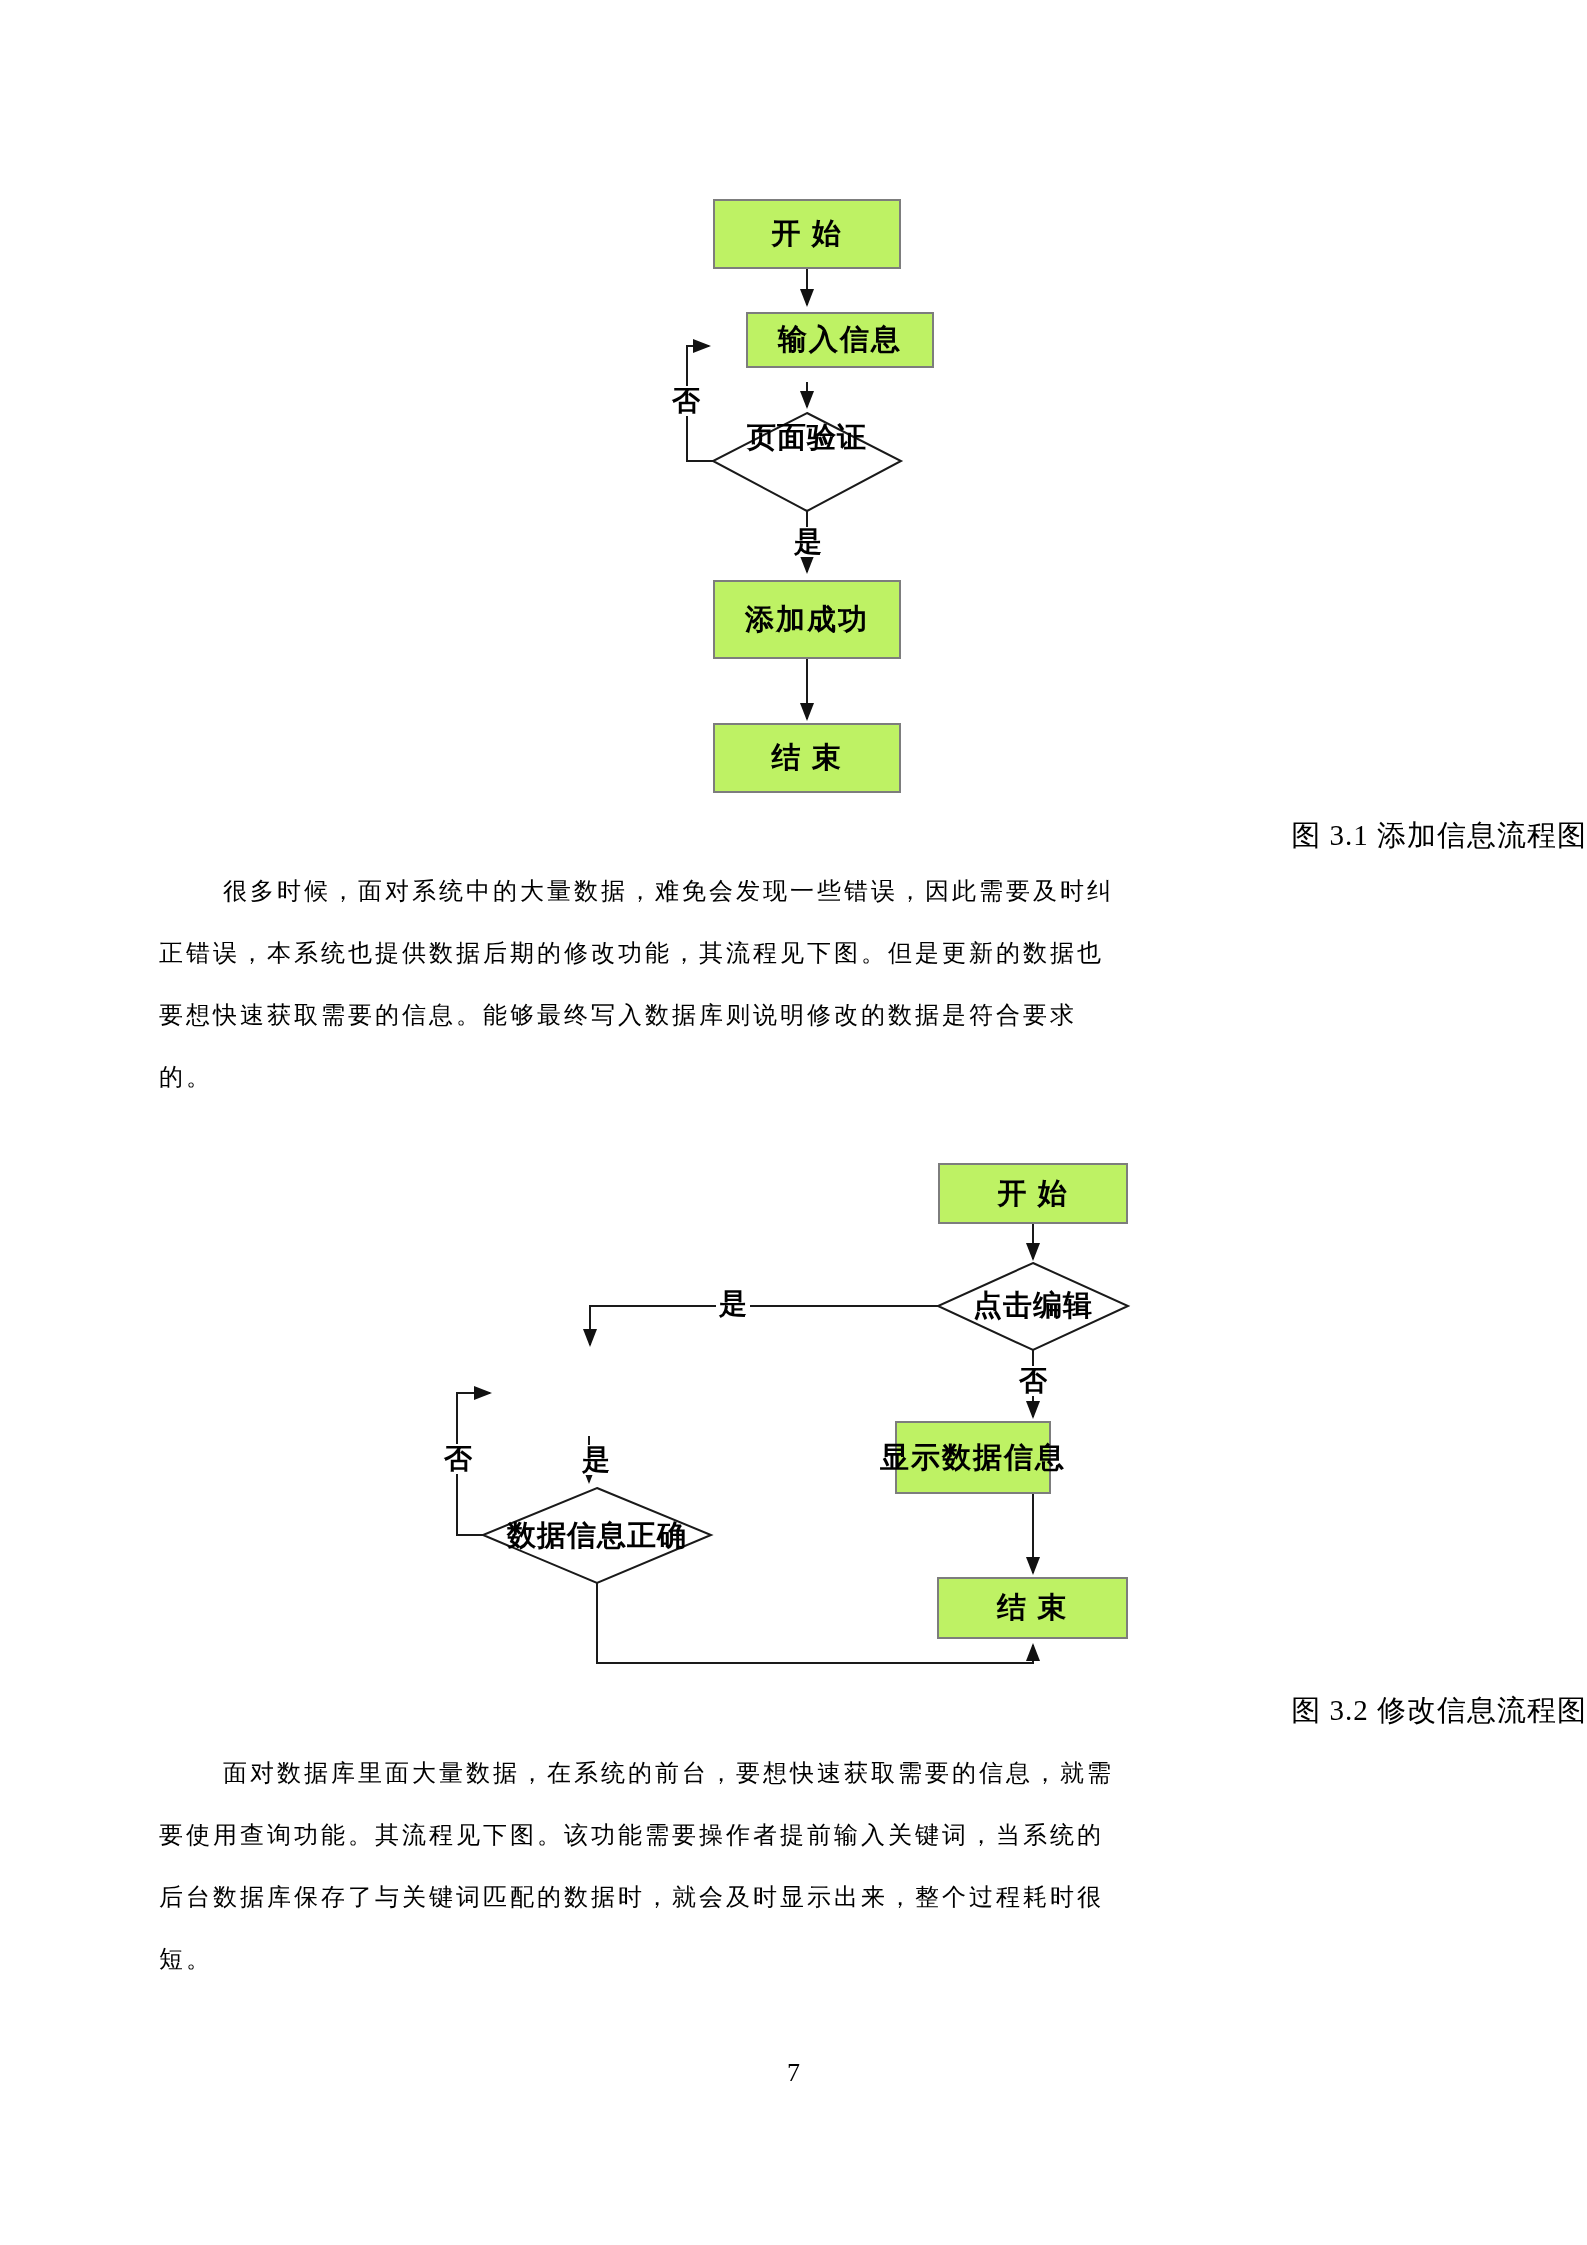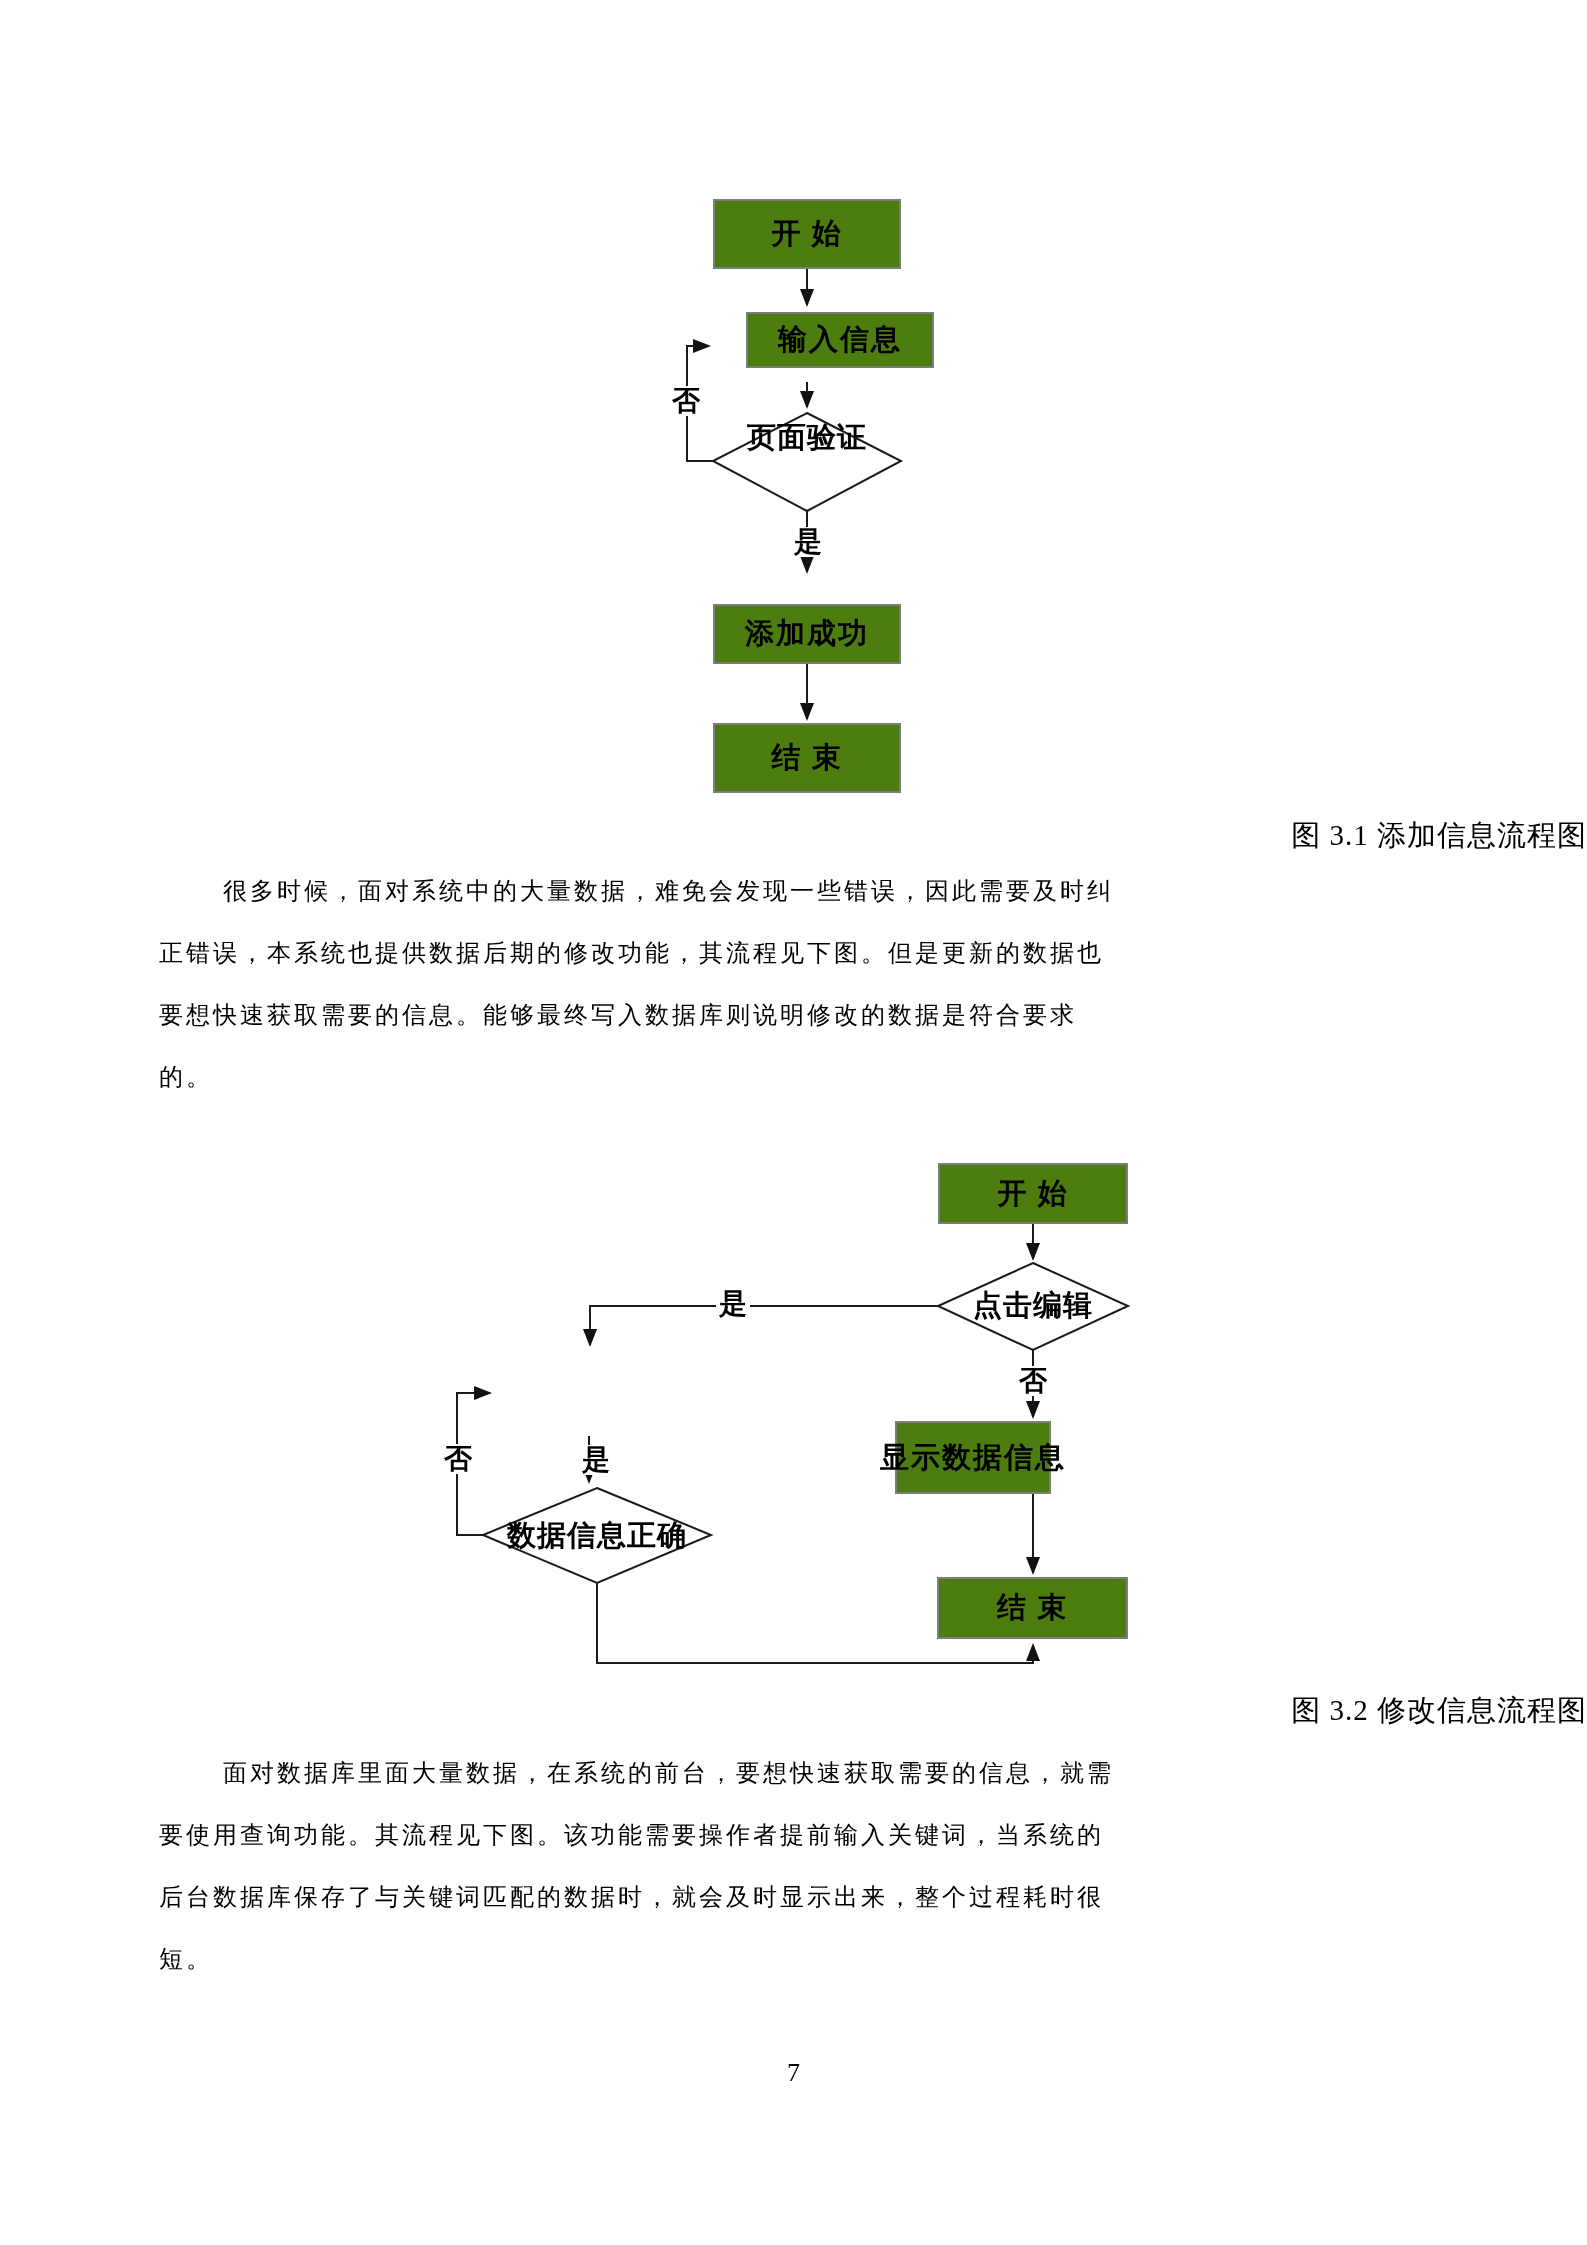--- a/index.html
+++ b/index.html
@@ -7,21 +7,21 @@
     position:relative; width:1587px; height:2245px; margin:0 auto;
     background:#ffffff; color:#000;
     font-family:"Liberation Serif","DejaVu Serif",serif;
     overflow:hidden;
   }
   svg.connectors { position:absolute; left:0; top:0; pointer-events:none; }
   svg.connectors line, svg.connectors polyline { stroke:#1a1a1a; stroke-width:2; fill:none; }
   svg.connectors polygon.diamond { fill:#ffffff; stroke:#1a1a1a; stroke-width:2; }
   .node {
     position:absolute; box-sizing:border-box;
-    border:2px solid #7d7d7d; background:#4d7c0f;
+    border:2px solid #7d7d7d; background:#bef264;
     display:flex; align-items:center; justify-content:center;
     font-weight:bold; font-size:29px; letter-spacing:2px; white-space:nowrap;
   }
   .dlabel {
     position:absolute; transform:translate(-50%,-50%);
     font-weight:bold; font-size:29px; letter-spacing:1px; white-space:nowrap;
   }
   .elabel {
     position:absolute; transform:translate(-50%,-50%);
     font-weight:bold; font-size:28px; line-height:1;
@@ -62,21 +62,21 @@
     <line x1="589" y1="1436" x2="589" y2="1482" marker-end="url(#ah)"></line>
     <polygon class="diamond" points="597,1488 711,1535 597,1583 483,1535"></polygon>
     <polyline points="483,1535 457,1535 457,1393 490,1393" marker-end="url(#ah)"></polyline>
     <polyline points="597,1583 597,1663 1033,1663 1033,1645" marker-end="url(#ah)"></polyline>
     <line x1="1033" y1="1494" x2="1033" y2="1573" marker-end="url(#ah)"></line>
   </svg>
 
   <div class="node" style="left:713px;top:199px;width:188px;height:70px">开 始</div>
   <div class="node" style="left:746px;top:312px;width:188px;height:56px">输入信息</div>
   <div class="dlabel" style="left:807px;top:438px">页面验证</div>
-  <div class="node" style="left:713px;top:604px;width:188px;height:60px">添加成功</div>
+  <div class="node" style="left:713px;top:580px;width:188px;height:79px">添加成功</div>
   <div class="node" style="left:713px;top:723px;width:188px;height:70px">结 束</div>
 
   <span class="elabel" style="left:686px;top:401px">否</span>
   <span class="elabel" style="left:808px;top:542px">是</span>
 
   <div class="caption" style="top:816px">图 3.1 添加信息流程图</div>
 
   <div class="para" style="top:860px">
     <div class="line indent">很多时候，面对系统中的大量数据，难免会发现一些错误，因此需要及时纠</div>
     <div class="line">正错误，本系统也提供数据后期的修改功能，其流程见下图。但是更新的数据也</div>

